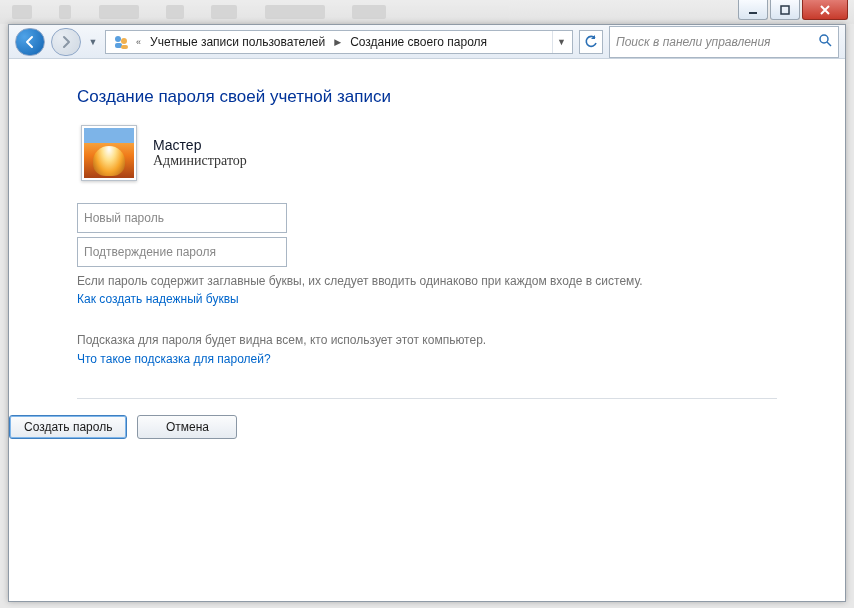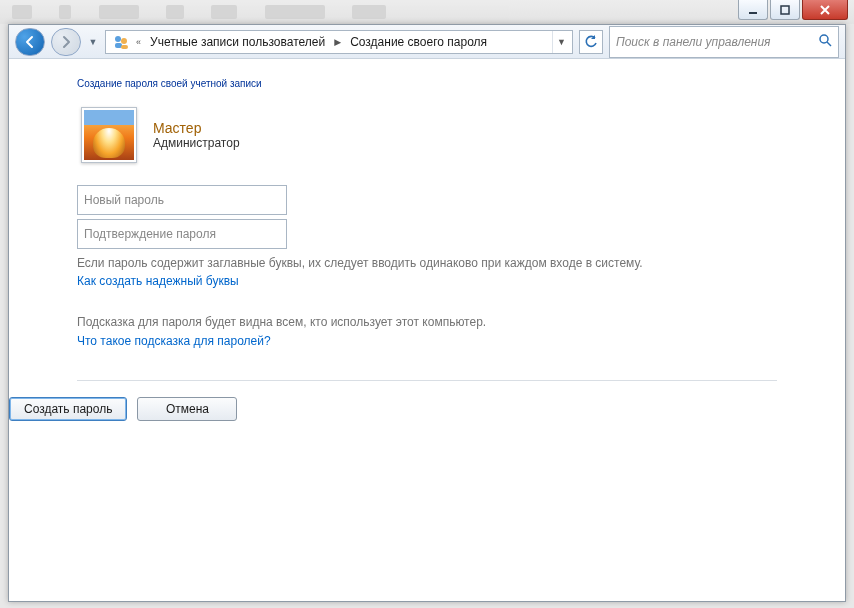--- a/index.html
+++ b/index.html
@@ -148,23 +148,23 @@
     flex-direction:column;
     overflow:auto;
   }
   .inner {
     margin: 0 auto;
     width: 700px;
     max-width: calc(100% - 40px);
   }
   h1.page-title {
     color: #003399;
-    font-size: 10px;
+    font-size: 17px;
     font-weight: normal;
-    margin: 1px 0 18px 0;
+    margin: 10px 0 18px 0;
   }
   .user-block {
     display:flex; align-items:center; gap:16px;
     margin: 6px 0 22px 4px;
   }
   .avatar {
     width:56px; height:56px;
     border:1px solid #b9c2cc;
     box-shadow: 0 1px 3px rgba(0,0,0,0.2);
     padding:2px;
@@ -174,22 +174,22 @@
     width:100%; height:100%;
     background: linear-gradient(180deg,#7db4e8 0%, #7db4e8 30%, #f6a13c 30%, #f07b1a 55%, #a94215 100%);
     position:relative;
   }
   .avatar-inner::after{
     content:""; position:absolute; left:18%; top:35%;
     width:64%; height:60%;
     background: radial-gradient(ellipse at 50% 10%, #fff 0%, #ffe08a 30%, #f7a62b 60%, #a35412 100%);
     border-radius: 50% 50% 40% 40%;
   }
-  .user-name { font-size: 14px; color:#a16207; }
-  .user-role { font-size: 12px; color:#333; }
+  .user-name { font-size: 14px; color:#0f172a; }
+  .user-role { font-size: 14px; color:#333;font-family:Liberation Serif, serif; }
   .field {
     width: 210px;
     height: 22px;
     border: 1px solid #a9b6c4;
     background:#fff;
     padding: 14px 6px;
     color:#888;
     font-size:12px;
     display:flex; align-items:center;
     margin-bottom: 4px;

